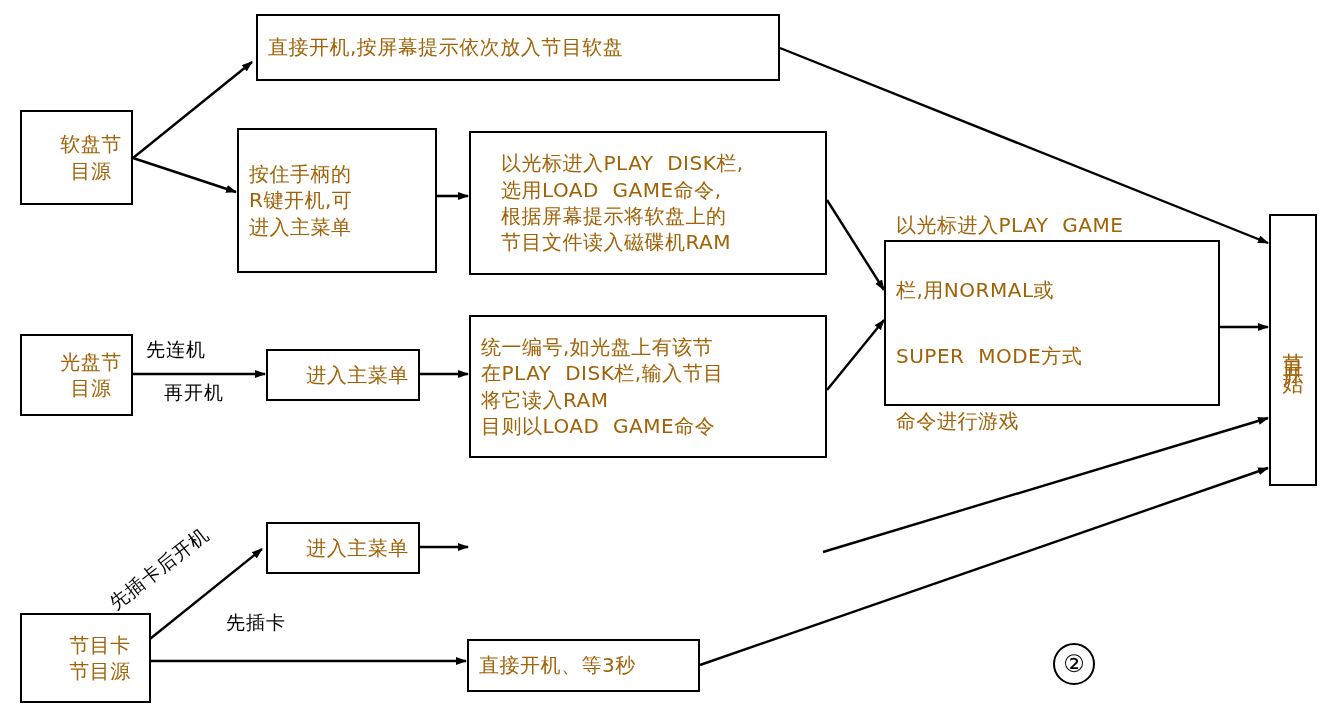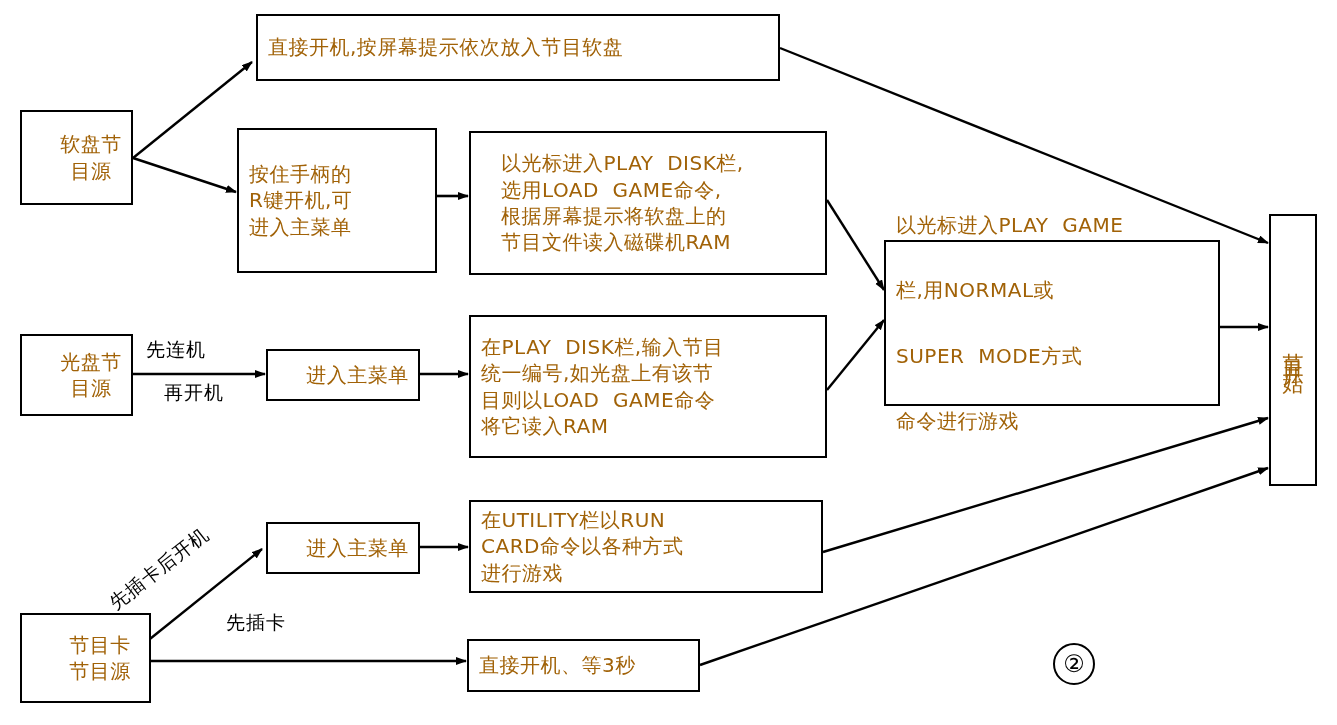--- a/index.html
+++ b/index.html
@@ -153,35 +153,30 @@
     <span class="ln">选用LOAD  GAME命令,</span>
     <span class="ln">根据屏幕提示将软盘上的</span>
     <span class="ln">节目文件读入磁碟机RAM</span>
   </div>
 
   <div class="node center" style="left:266px; top:349px; width:154px; height:52px;">
     <span class="ln">进入主菜单</span>
   </div>
 
   <div class="node pad-l" style="left:469px; top:315px; width:358px; height:143px;">
+    <span class="ln">统一编号,如光盘上有该节</span>
     <span class="ln">在PLAY  DISK栏,输入节目</span>
-    <span class="ln">统一编号,如光盘上有该节</span>
+    <span class="ln">将它读入RAM</span>
     <span class="ln">目则以LOAD  GAME命令</span>
-    <span class="ln">将它读入RAM</span>
   </div>
 
   <div class="node center" style="left:266px; top:522px; width:154px; height:52px;">
     <span class="ln">进入主菜单</span>
   </div>
 
-  <div class="node pad-l" style="left:469px; top:500px; width:354px; height:93px;">
-    <span class="ln">在UTILITY栏以RUN</span>
-    <span class="ln">CARD命令以各种方式</span>
-    <span class="ln">进行游戏</span>
-  </div>
 
   <div class="node pad-l" style="left:467px; top:639px; width:233px; height:53px;">
     <span class="ln">直接开机、等3秒</span>
   </div>
 
   <div class="node pad-l" style="left:884px; top:240px; width:336px; height:166px;gap:39px;">
     <span class="ln">以光标进入PLAY  GAME</span>
     <span class="ln">栏,用NORMAL或</span>
     <span class="ln">SUPER  MODE方式</span>
     <span class="ln">命令进行游戏</span>

